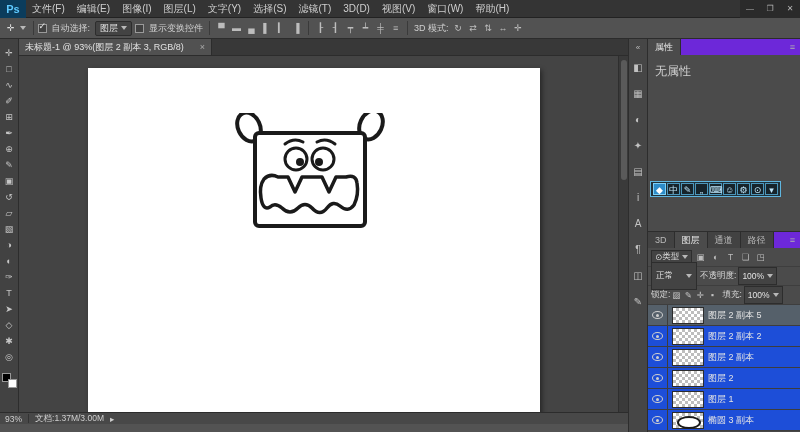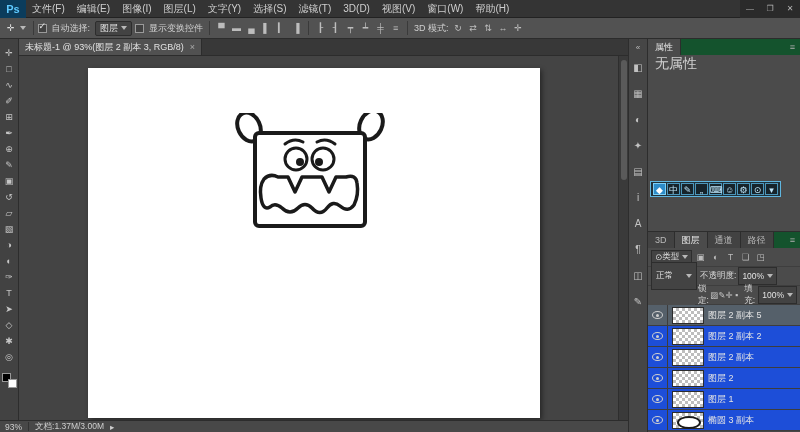--- a/index.html
+++ b/index.html
@@ -29,64 +29,64 @@
   .opt-label{color:#cfcfcf;margin:10px 2px;}
   
   .tools{position:absolute;top:39px;left:0;width:19px;bottom:12px;background:#424242;border-right:1px solid #2d2d2d;display:flex;flex-direction:column;align-items:center;padding-top:6px;}
   .tool{height:16px;line-height:16px;width:100%;text-align:center;font-size:9px;color:#c6c6c6;}
   .swatches{position:relative;width:15px;height:15px;margin-top:8px;flex:none;}
   .fg-swatch{position:absolute;top:0;left:0;width:9px;height:9px;background:#000;border:1px solid #999;}
   .bg-swatch{position:absolute;bottom:0;right:0;width:9px;height:9px;background:#fff;border:1px solid #999;}
   
   .doc-area{position:absolute;top:39px;left:19px;right:172px;bottom:12px;background:#3d3d3d;}
   .doc-tabbar{position:absolute;top:0;left:0;right:0;height:17px;background:#383838;border-bottom:1px solid #2c2c2c;display:flex;}
-  .doc-tab{display:flex;align-items:center;background:#515151;border-right:1px solid #2c2c2c;padding:0 6px;font-size:9px;color:#e2e2e2;gap:6px;}
+  .doc-tab{display:flex;align-items:center;background:#515151;border-right:1px solid #2c2c2c;padding:0 6px;font-size:9px;color:#e2e2e2;gap:16px;}
   .doc-tab .close{color:#aaa;font-size:9px;}
   .viewport{position:absolute;top:17px;left:0;right:10px;bottom:0;background:#444;overflow:hidden;}
   .canvas{position:absolute;left:69px;top:12px;width:452px;height:350px;background:#fff;box-shadow:2px 2px 5px rgba(0,0,0,.45);}
   .monster{position:absolute;left:142px;top:45px;}
   .vscroll{position:absolute;top:17px;right:0;width:10px;bottom:0;background:#3a3a3a;border-left:1px solid #2e2e2e;}
   .vscroll .thumbbar{position:absolute;top:4px;left:2px;width:6px;height:120px;background:#5a5a5a;border-radius:3px;}
   
   .rail{position:absolute;top:39px;right:152px;width:20px;bottom:0;background:#464646;border-left:1px solid #2d2d2d;border-right:1px solid #2d2d2d;display:flex;flex-direction:column;align-items:center;padding-top:2px;}
   .rail-collapse{font-size:8px;color:#bbb;height:14px;line-height:14px;}
   .rail-icon{height:26px;line-height:26px;width:100%;text-align:center;font-size:10px;color:#c2c2c2;}
   
   .panels{position:absolute;top:39px;right:0;width:152px;bottom:0;background:#4b4b4b;}
-  .tabstrip{height:16px;background:#14532d;display:flex;align-items:flex-end;}
+  .tabstrip{height:16px;background:#6d28d9;display:flex;align-items:flex-end;}
   .ptab{padding:0 7px;height:16px;line-height:16px;font-size:9px;color:#b9b9b9;background:#424242;border-right:1px solid #2d2d2d;}
   .ptab.active{background:#4b4b4b;color:#e8e8e8;}
   .tab-menu{margin-left:auto;padding:0 5px;color:#b0b0b0;font-size:9px;line-height:16px;}
   .props{position:absolute;top:0;left:0;right:0;height:193px;border-bottom:1px solid #2d2d2d;}
-  .props-body{padding:0 7px;font-size:14px;color:#d0d0d0;}
+  .props-body{padding:8px 7px;font-size:12px;color:#d0d0d0;}
   
   .ime-bar{position:absolute;left:650px;top:181px;height:16px;display:flex;align-items:center;gap:1px;background:#20313a;border:1px solid #5fb6e0;padding:0 2px;z-index:30;}
   .ime-icon{width:13px;height:12px;line-height:12px;text-align:center;font-size:9px;color:#bfe6fa;border:1px solid #4c96ba;background:#17242b;}
   .ime-icon.logo{background:#2d8cc9;color:#fff;border-color:#7fd0f5;}
   
   .layers-group{position:absolute;left:0;right:0;top:193px;bottom:0;background:#4b4b4b;display:flex;flex-direction:column;}
   .filter-row{height:19px;display:flex;align-items:center;padding:0 3px;gap:2px;border-bottom:1px solid #3e3e3e;}
   .filter-dd{display:flex;align-items:center;background:#434343;border:1px solid #2d2d2d;height:14px;padding:0 3px;font-size:8.5px;color:#ddd;}
   .f-icon{width:13px;text-align:center;font-size:8.5px;color:#bdbdbd;}
   .blend-row{height:19px;display:flex;align-items:center;padding:0 3px;border-bottom:1px solid #3e3e3e;font-size:8.5px;}
   .blend-select{display:flex;align-items:center;background:#434343;border:1px solid #2d2d2d;height:28px;padding:0 4px;margin-right:3px;color:#e2e2e2;flex:none;width:46px;justify-content:space-between;}
   .small-select{display:flex;align-items:center;background:#434343;border:1px solid #2d2d2d;height:14px;padding:8px 3px;color:#e2e2e2;margin-left:2px;justify-content:center;}
-  .lock-row{height:19px;display:flex;align-items:center;padding:0 3px;border-bottom:1px solid #3e3e3e;font-size:8.5px;margin-left:47px;}
+  .lock-row{height:19px;display:flex;align-items:center;padding:0 3px;border-bottom:1px solid #3e3e3e;font-size:8.5px;}
   .lock-icon{width:12px;text-align:center;font-size:8.5px;color:#c4c4c4;}
   .layer-list{flex:1;overflow:hidden;background:#474747;}
   .layer-row{height:21px;display:flex;align-items:center;border-bottom:1px solid #3d3d3d;background:#1d4ed8;}
   .layer-row.selected{background:#55606a;}
   .eye-cell{width:20px;height:100%;border-right:1px solid #3d3d3d;display:flex;align-items:center;justify-content:center;flex:none;}
   .eye{width:11px;height:8px;border:1px solid #cfcfcf;border-radius:50%;position:relative;}
   .eye::after{content:"";position:absolute;left:3px;top:1.5px;width:3px;height:3px;background:#cfcfcf;border-radius:50%;}
   .thumb{width:32px;height:17px;margin:0 4px;border:1px solid #2c2c2c;flex:none;background-color:#fff;background-image:linear-gradient(45deg,#bdbdbd 25%,transparent 25%,transparent 75%,#bdbdbd 75%),linear-gradient(45deg,#bdbdbd 25%,transparent 25%,transparent 75%,#bdbdbd 75%);background-size:6px 6px;background-position:0 0,3px 3px;position:relative;}
   .thumb.ellipse::after{content:"";position:absolute;left:4px;top:3px;width:20px;height:9px;border:2px solid #1a1a1a;border-radius:50%;background:#fff;}
   .layer-name{font-size:9px;color:#e4e4e4;white-space:nowrap;overflow:hidden;}
   
-  .status{position:absolute;left:0;bottom:0;width:628px;height:12px;background:#484848;border-top:1px solid #2c2c2c;display:flex;align-items:center;font-size:8.5px;color:#cfcfcf;padding-left:5px;gap:6px;}
+  .status{position:absolute;left:0;bottom:8px;width:628px;height:12px;background:#484848;border-top:1px solid #2c2c2c;display:flex;align-items:center;font-size:8.5px;color:#cfcfcf;padding-left:5px;gap:6px;}
   .status .divider{width:1px;height:9px;background:#333;}
 </style>
 </head>
 <body>
 
 <div class="menu-bar">
   <div class="ps-logo">Ps</div>
   <span class="menu-item">文件(F)</span>
   <span class="menu-item">编辑(E)</span>
   <span class="menu-item">图像(I)</span>

